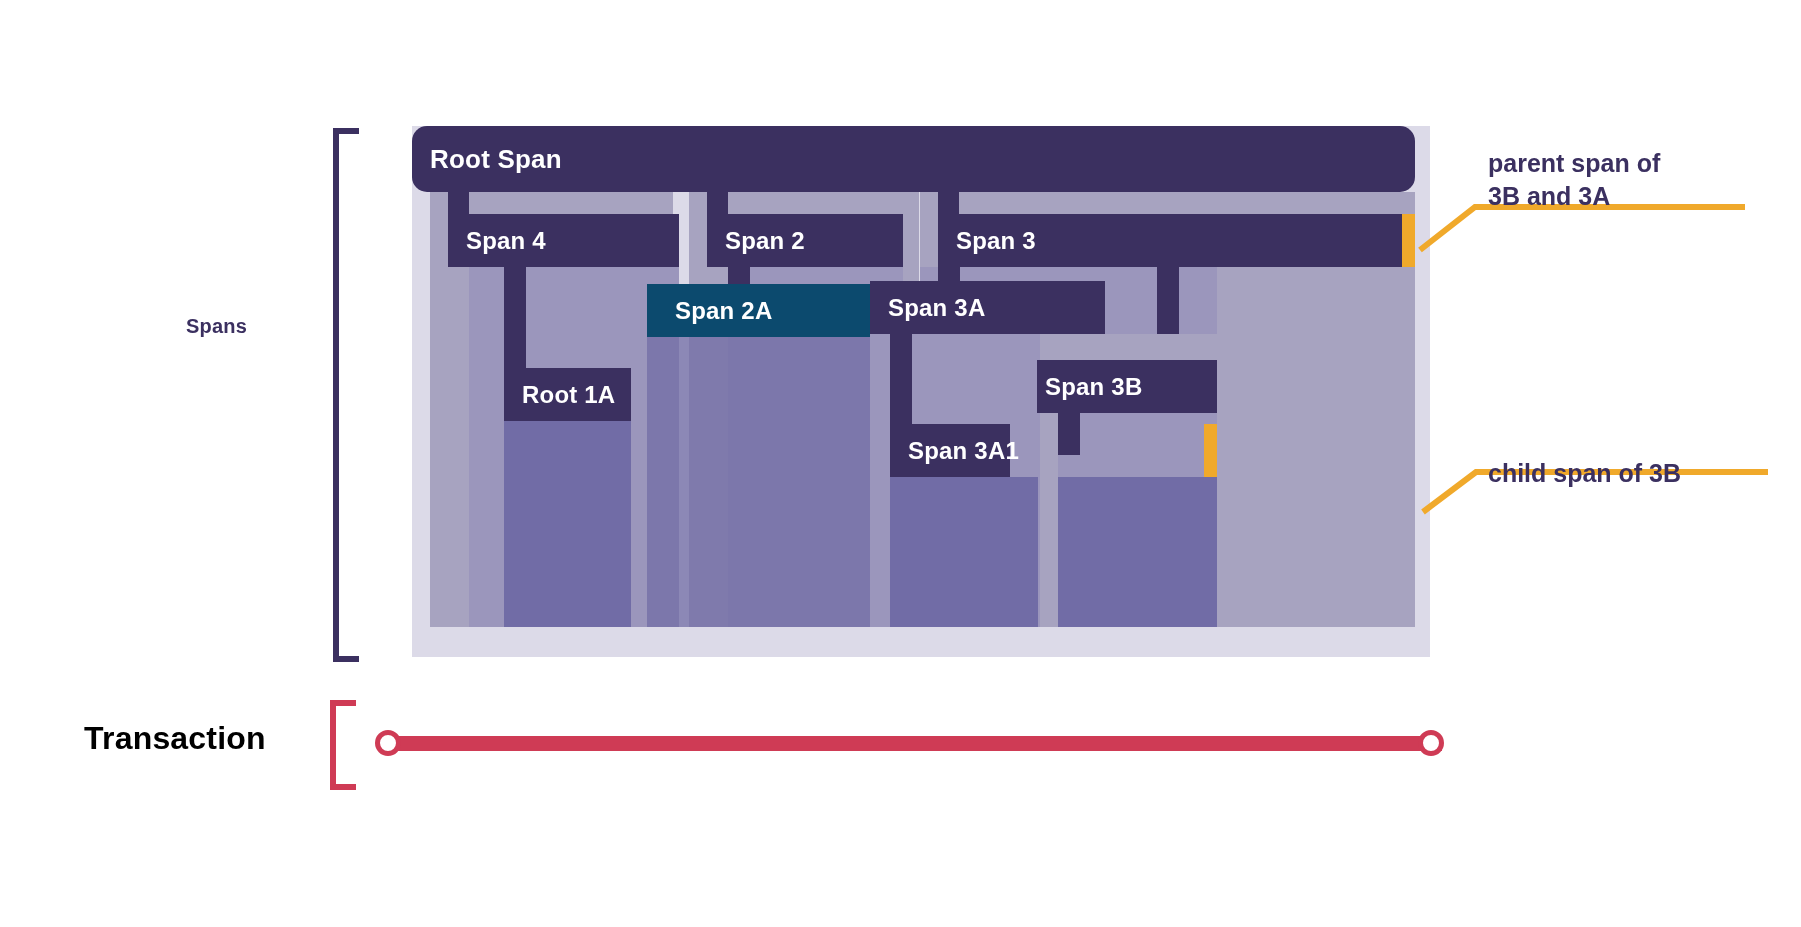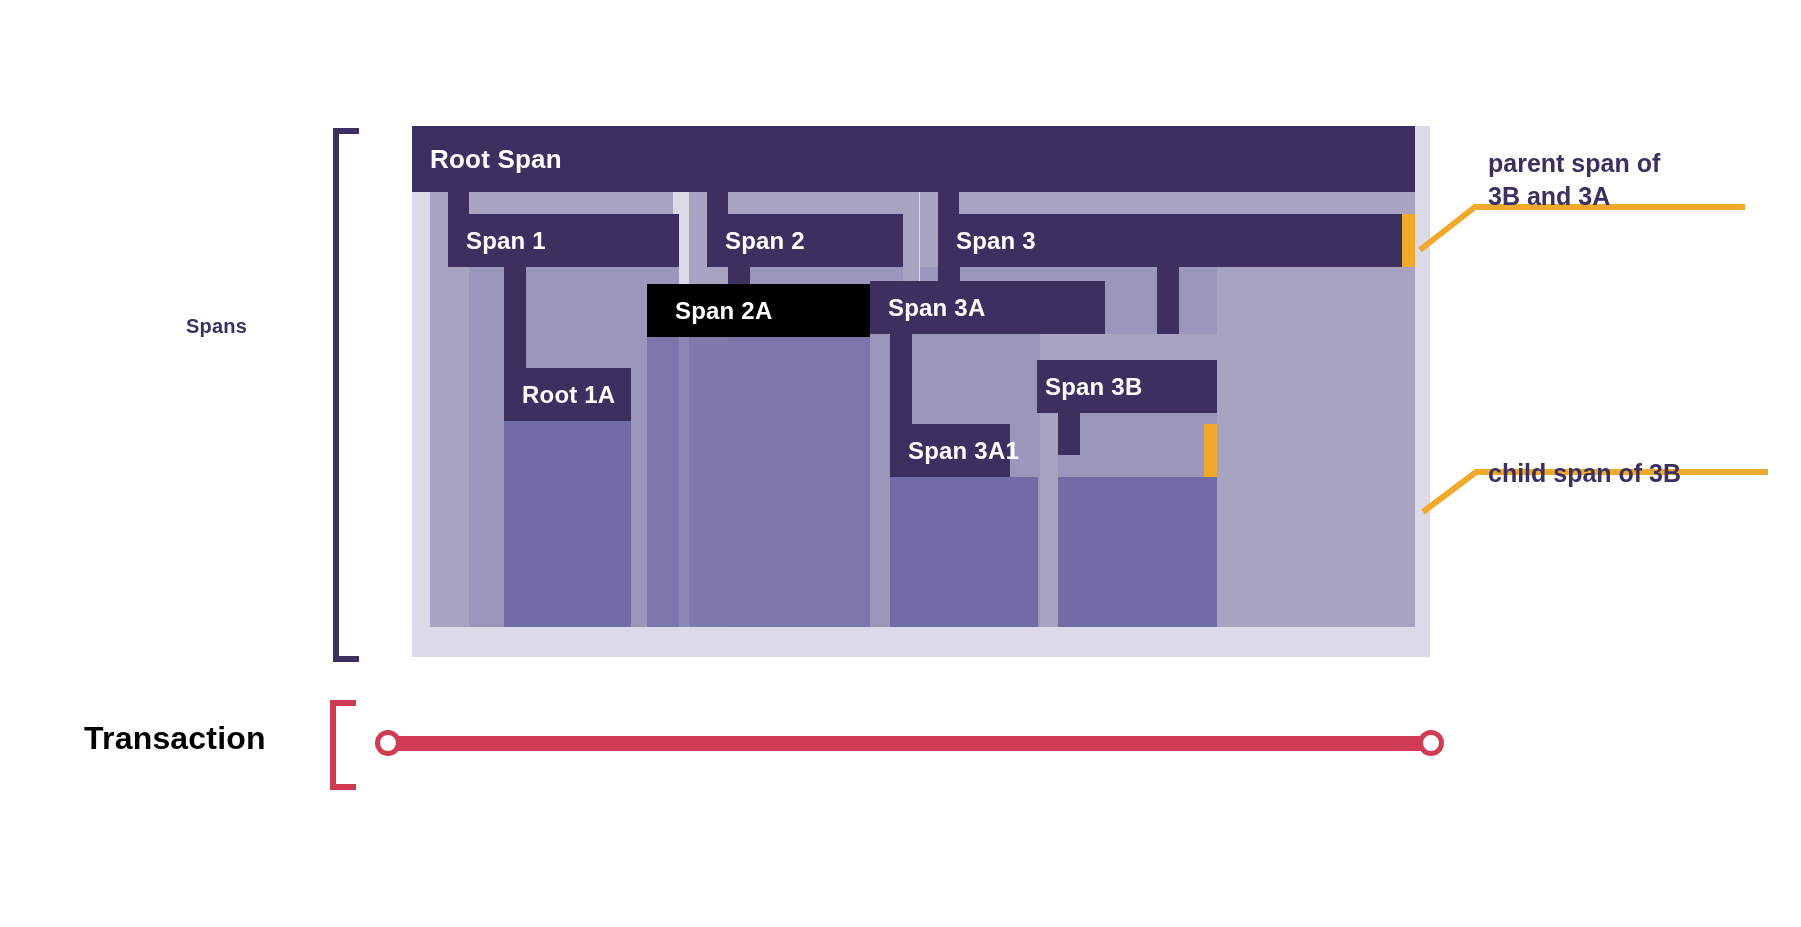--- a/index.html
+++ b/index.html
@@ -81,21 +81,21 @@
     color: #ffffff;
     font-size: 24px;
     font-weight: 700;
     display: flex;
     align-items: center;
     box-sizing: border-box;
     padding-left: 18px;
     white-space: nowrap;
     letter-spacing: 0.2px;
   }
-  .bar.dark2 { background: #000000; padding-left: 28px; }
+  .bar.dark2 { background: #0c4a6e; padding-left: 28px; }
   .track {
     position: absolute;
   }
   .track.l1 { background: #a7a3c0; }
   .track.l2 { background: #9b96bc; }
   .track.l3 { background: #716ca6; }
   .connector {
     position: absolute;
     background: #3b3060;
   }
@@ -145,26 +145,26 @@
 </head>
 <body>
 
 <div id="stage">
 
   <div class="group-label" id="spans-label">Spans</div>
   <div class="bracket" id="spans-bracket"></div>
 
   <div id="spans-canvas">
 
-    <div class="bar" style="left:0px; top:0px; width:1003px; height:66px; font-size:26px;">Root Span</div>
+    <div class="bar" style="left:0px; top:0px; width:1003px; height:66px; font-size:26px;border-radius:15px;">Root Span</div>
 
     <div class="track l1" style="left:18px; top:66px; width:243px; height:435px;"></div>
 
     <div class="connector" style="left:36px; top:66px; width:21px; height:52px;"></div>
-    <div class="bar" style="left:36px; top:88px; width:231px; height:53px;">Span 1</div>
+    <div class="bar" style="left:36px; top:88px; width:231px; height:53px;">Span 4</div>
 
     <div class="track l2" style="left:57px; top:141px; width:210px; height:360px;"></div>
 
     <div class="connector" style="left:92px; top:141px; width:22px; height:172px;"></div>
     <div class="bar" style="left:92px; top:242px; width:127px; height:53px;">Root 1A</div>
     <div class="track l3" style="left:92px; top:295px; width:127px; height:206px;"></div>
 
     <div class="track l1" style="left:277px; top:66px; width:230px; height:435px;"></div>
     <div class="connector" style="left:295px; top:66px; width:21px; height:52px;"></div>
     <div class="bar" style="left:295px; top:88px; width:196px; height:53px;">Span 2</div>

